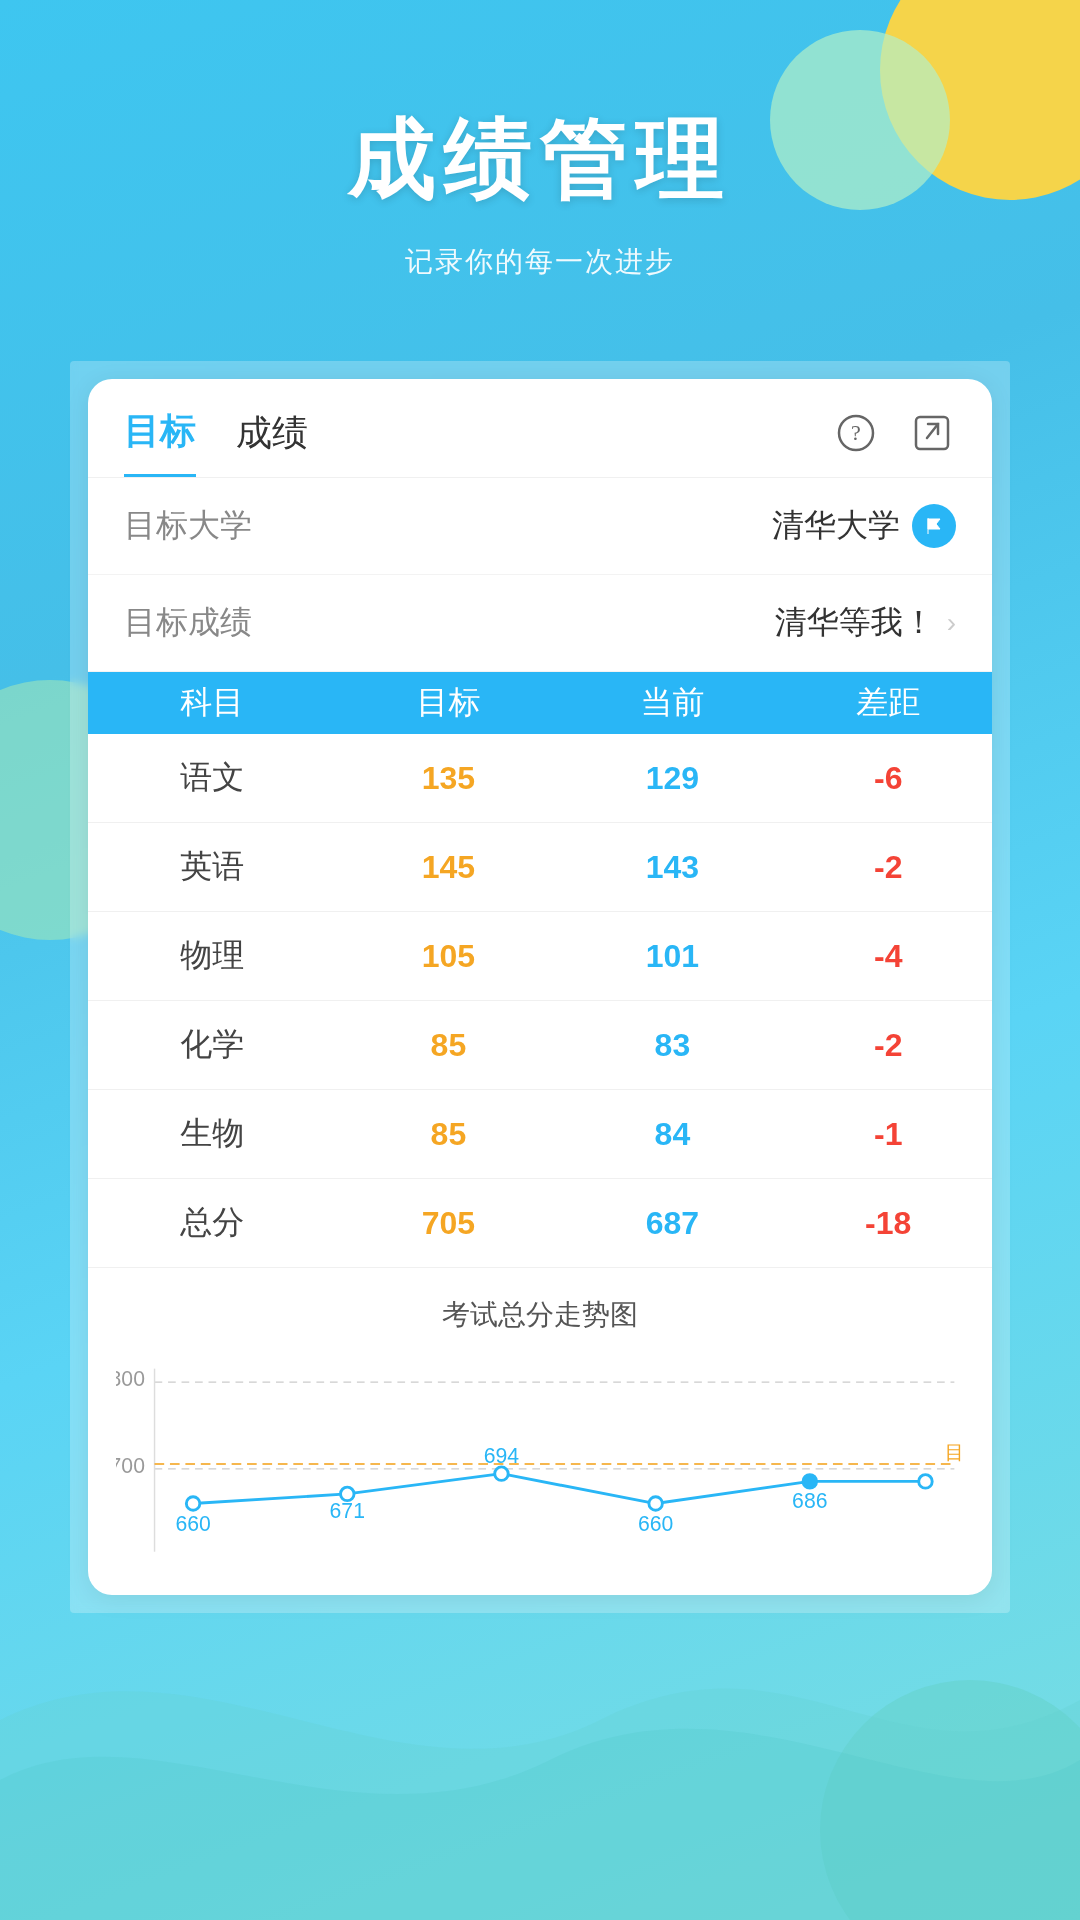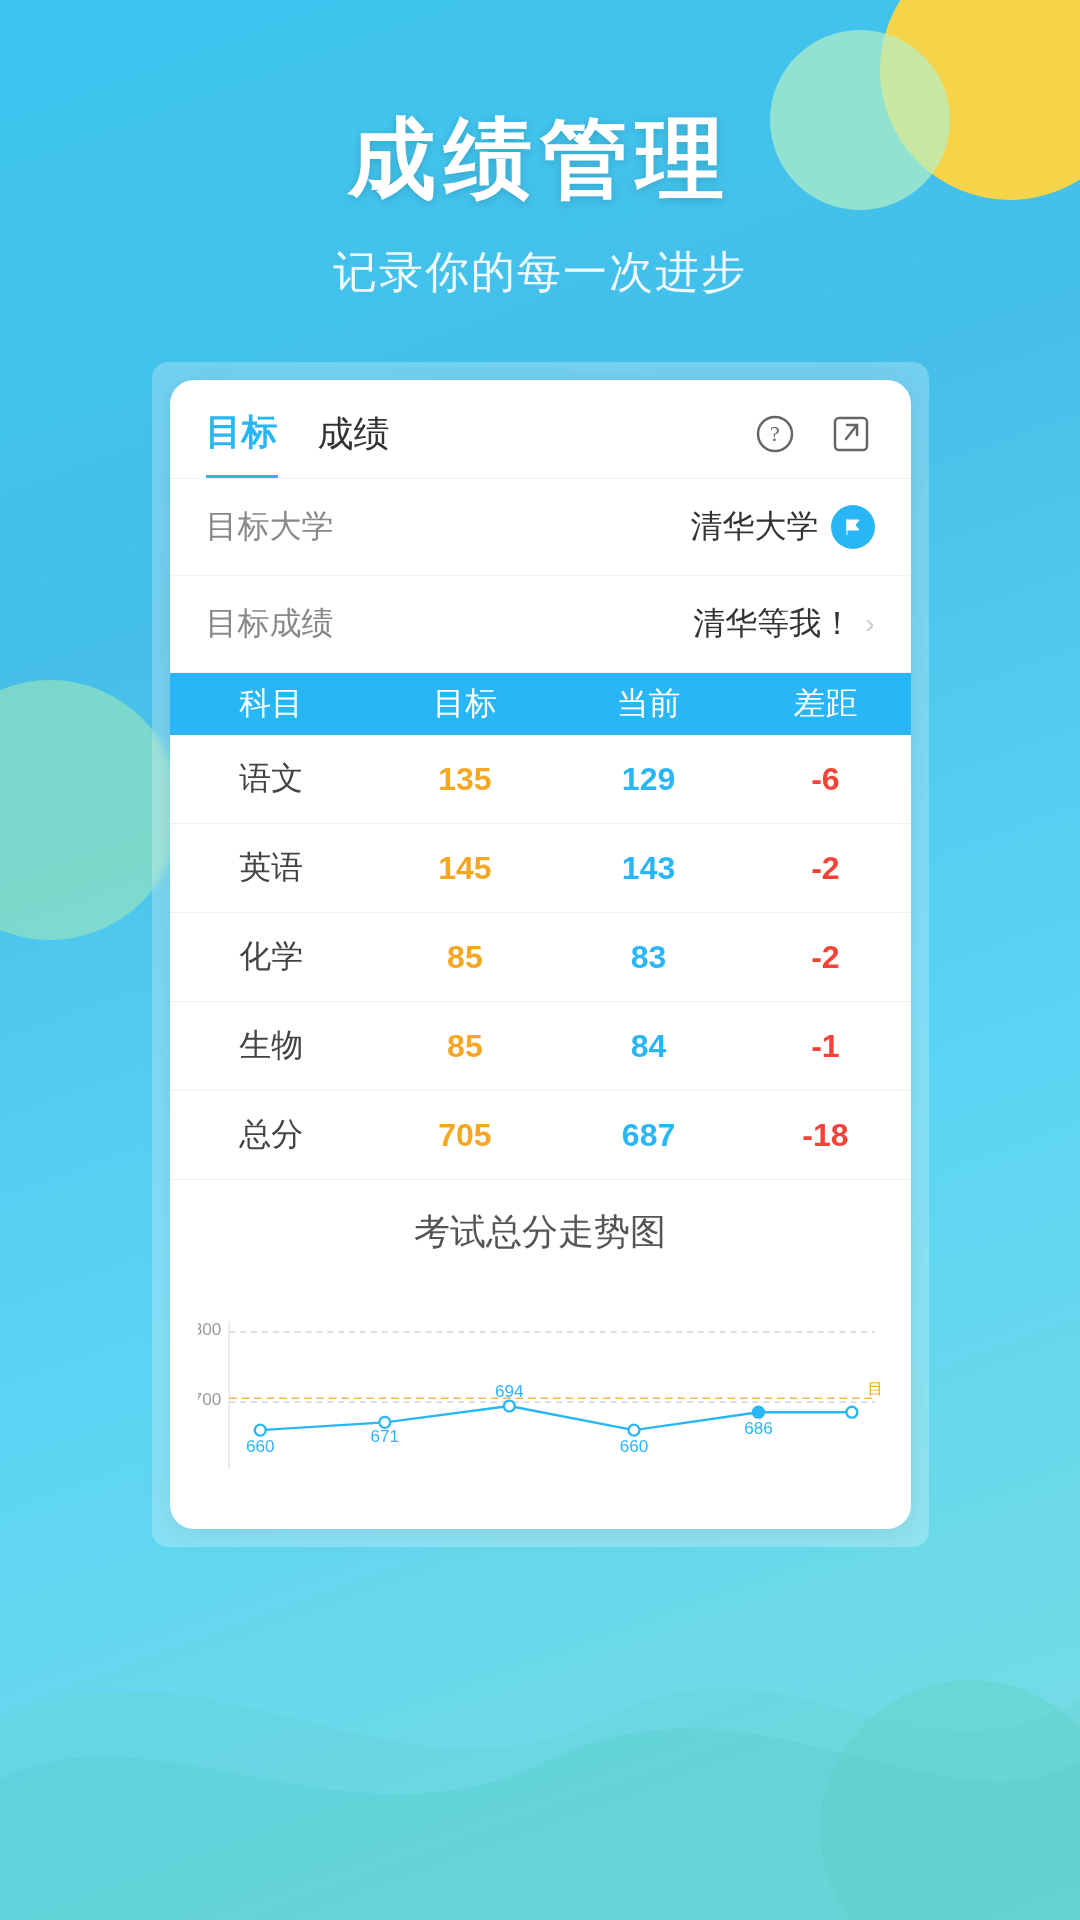--- a/index.html
+++ b/index.html
@@ -76,31 +76,31 @@
     .main-title {
       font-size: 88px;
       font-weight: 800;
       color: white;
       text-shadow: 0 2px 8px rgba(0,0,0,0.15);
       letter-spacing: 8px;
       margin-bottom: 24px;
     }
 
     .subtitle {
-      font-size: 44px;
+      font-size: 28px;
       color: rgba(255,255,255,0.92);
-      margin-bottom: 60px;
+      margin-bottom: 80px;
       letter-spacing: 2px;
     }
 
     
     .card-wrapper {
-      width: 777px;
+      width: 940px;
       background: rgba(255,255,255,0.25);
-      border-radius: 16px;
+      border-radius: 4px;
       padding: 18px;
       backdrop-filter: blur(4px);
     }
 
     .card {
       background: white;
       border-radius: 24px;
       overflow: hidden;
       box-shadow: 0 4px 24px rgba(0,0,0,0.08);
     }
@@ -223,23 +223,23 @@
     .td-diff    { color: #f44336; font-weight: 600; }
 
     
     .chart-section {
       padding: 28px 28px 20px 28px;
       border-top: 1px solid #f0f0f0;
     }
 
     .chart-title {
       text-align: center;
-      font-size: 36px;
+      font-size: 28px;
       color: #555;
-      margin-bottom: 32px;
+      margin-bottom: 21px;
     }
 
     .chart-container {
       position: relative;
       width: 100%;
       height: 220px;
     }
 
     .chart-svg {
       width: 100%;
@@ -322,20 +322,26 @@
       <td class="td-current">129</td>
       <td class="td-diff">-6</td>
     </tr>
             <tr>
       <td class="td-subject">英语</td>
       <td class="td-target">145</td>
       <td class="td-current">143</td>
       <td class="td-diff">-2</td>
     </tr>
             <tr>
+      <td class="td-subject">物理</td>
+      <td class="td-target">105</td>
+      <td class="td-current">101</td>
+      <td class="td-diff">-4</td>
+    </tr>
+            <tr>
       <td class="td-subject">化学</td>
       <td class="td-target">85</td>
       <td class="td-current">83</td>
       <td class="td-diff">-2</td>
     </tr>
             <tr>
       <td class="td-subject">生物</td>
       <td class="td-target">85</td>
       <td class="td-current">84</td>
       <td class="td-diff">-1</td>

